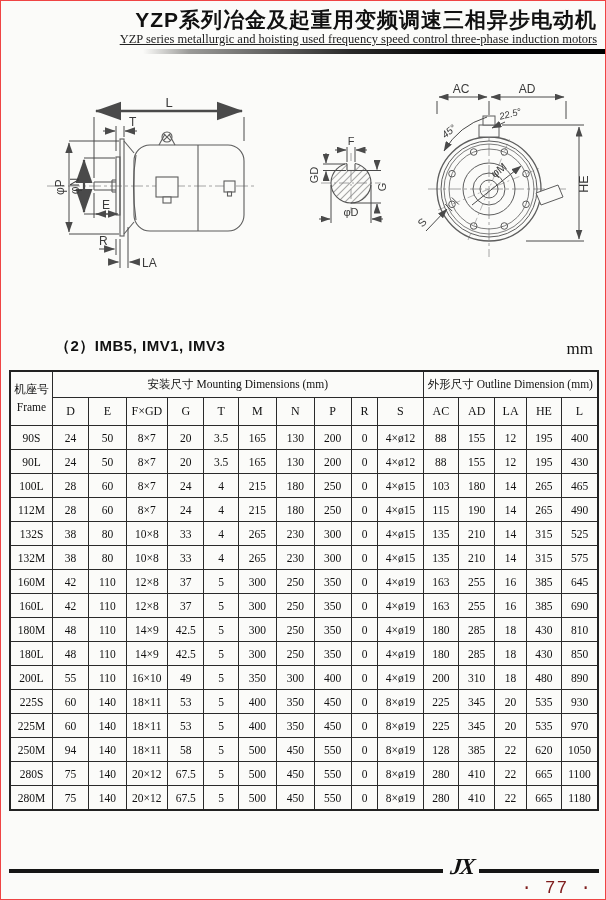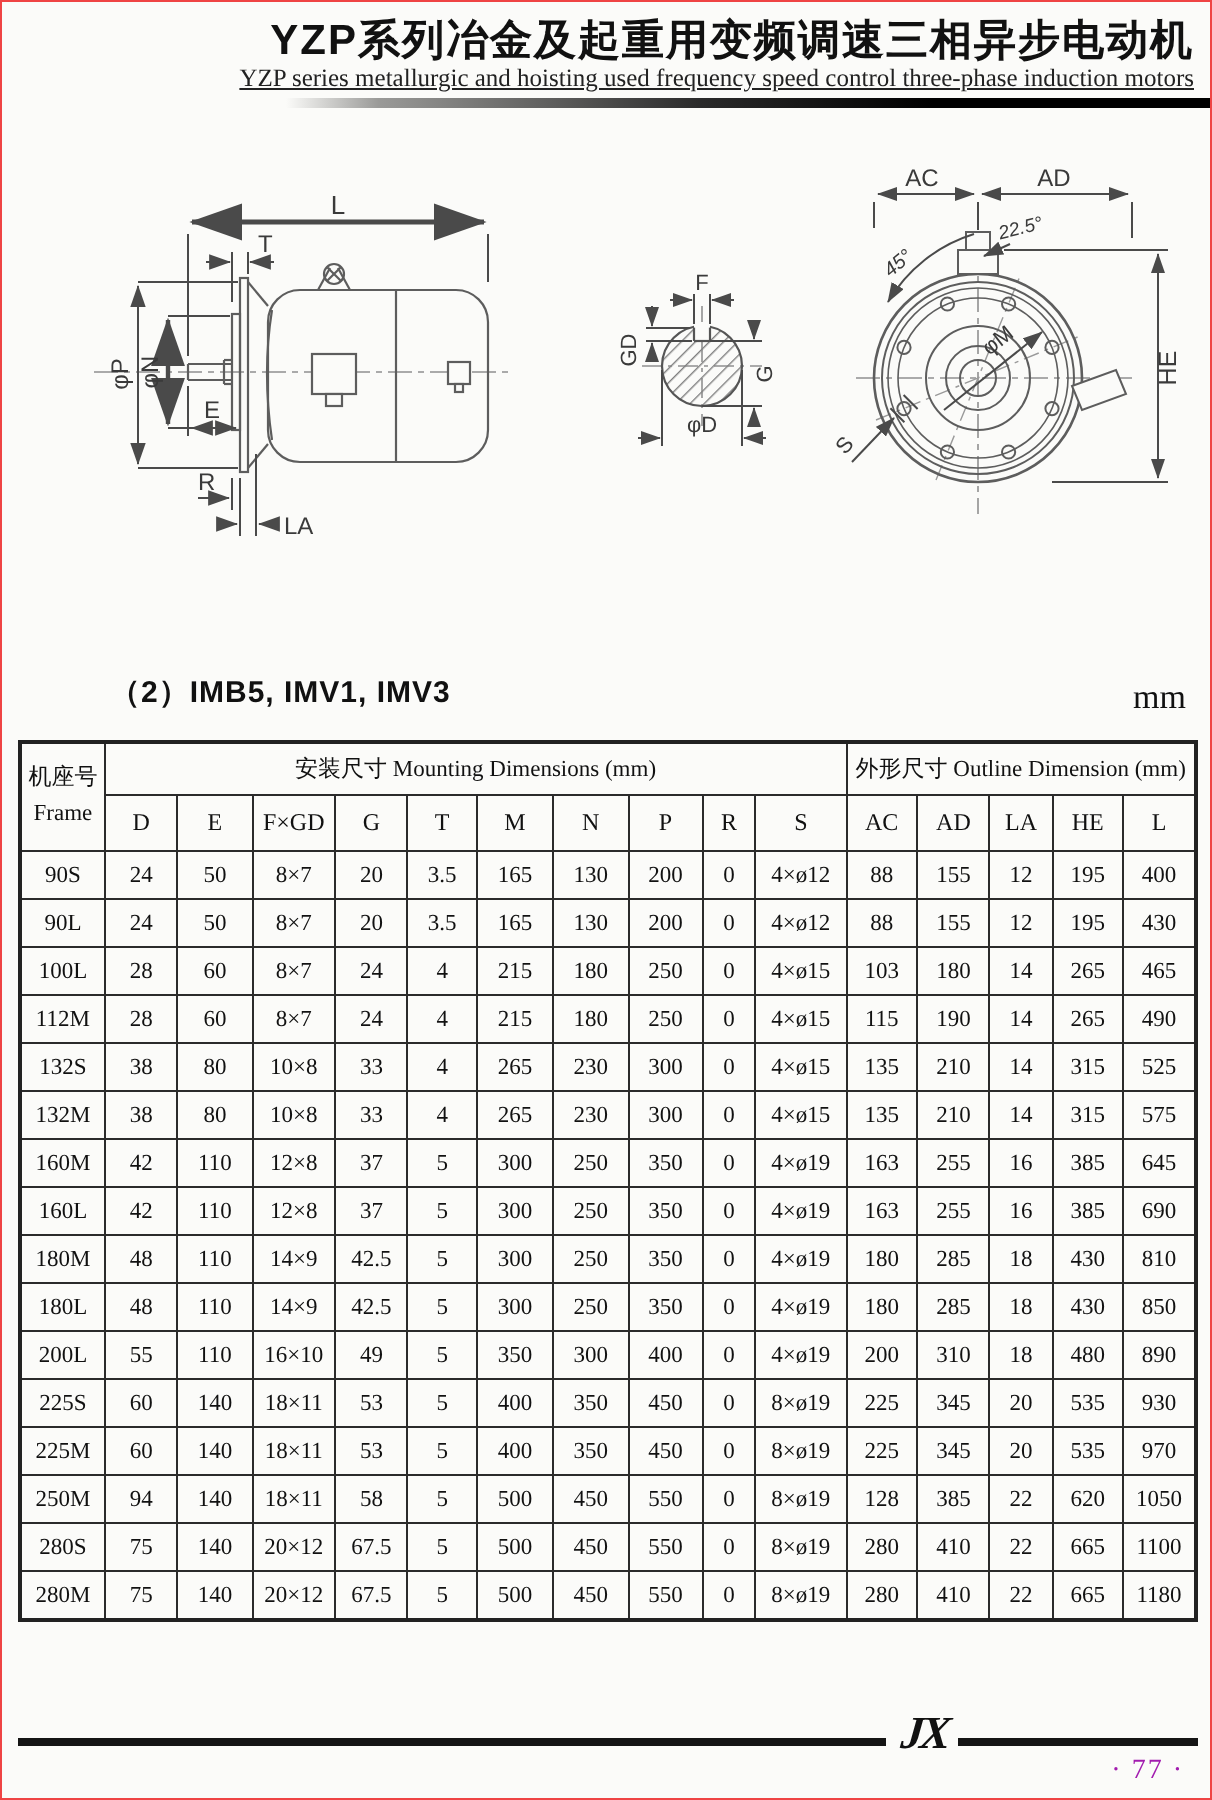--- a/index.html
+++ b/index.html
@@ -29,21 +29,21 @@
   tr.group-row th{height:25px;font-size:11.5px;}
   tr.colhead-row th{height:27px;font-size:12px;}
   th.frame-th{font-size:11.5px;line-height:1.5;}
   tbody td{height:23px;}
   
   .fl-left{position:absolute;top:868px;left:8px;width:434px;height:4px;background:#151515;}
   .fl-right{position:absolute;top:868px;left:478px;width:120px;height:4px;background:#151515;}
   .flogo{position:absolute;top:853px;left:443px;width:36px;text-align:center;
          font-family:"Liberation Serif","DejaVu Serif",serif;font-style:italic;font-weight:bold;
          font-size:23px;letter-spacing:-2px;color:#111;transform:skewX(-6deg);}
-  .pagenum{position:absolute;top:877px;right:13px;font-size:14px;letter-spacing:1px;color:#a21caf;}
+  .pagenum{position:absolute;top:877px;right:13px;font-size:18px;letter-spacing:1px;color:#7f1d1d;font-family:Liberation Mono, monospace;}
 </style>
 </head>
 <body>
 
 <div class="page">
 
   <div class="title-cn">YZP系列冶金及起重用变频调速三相异步电动机</div>
   <div class="title-en">YZP series metallurgic and hoisting used frequency speed control three-phase induction motors</div>
   <div class="rule"></div>
 

